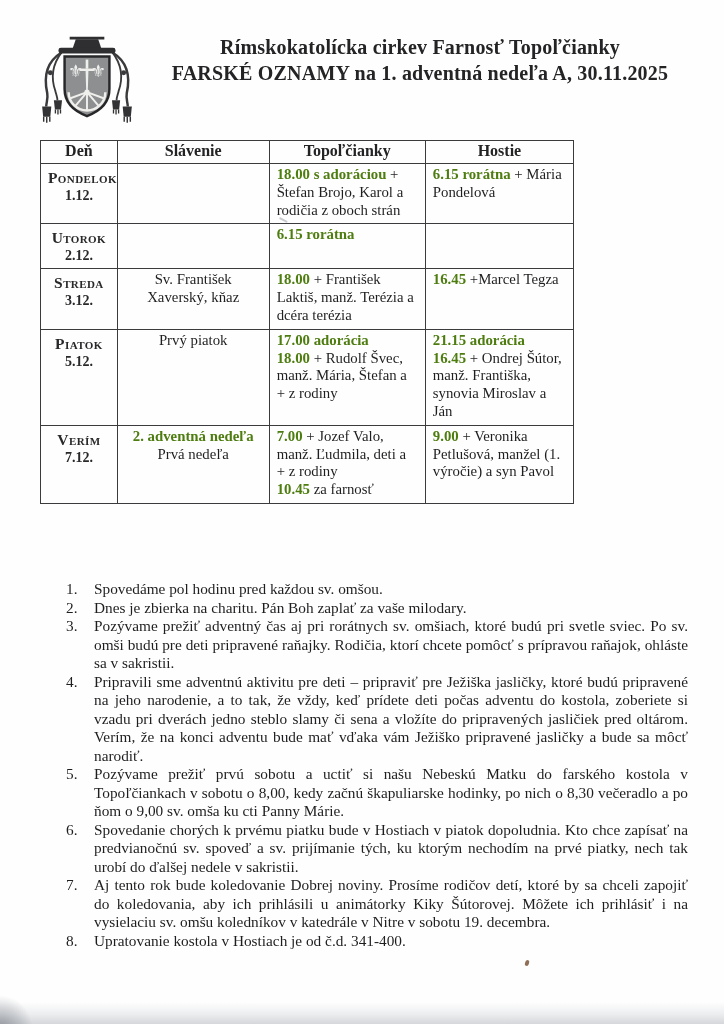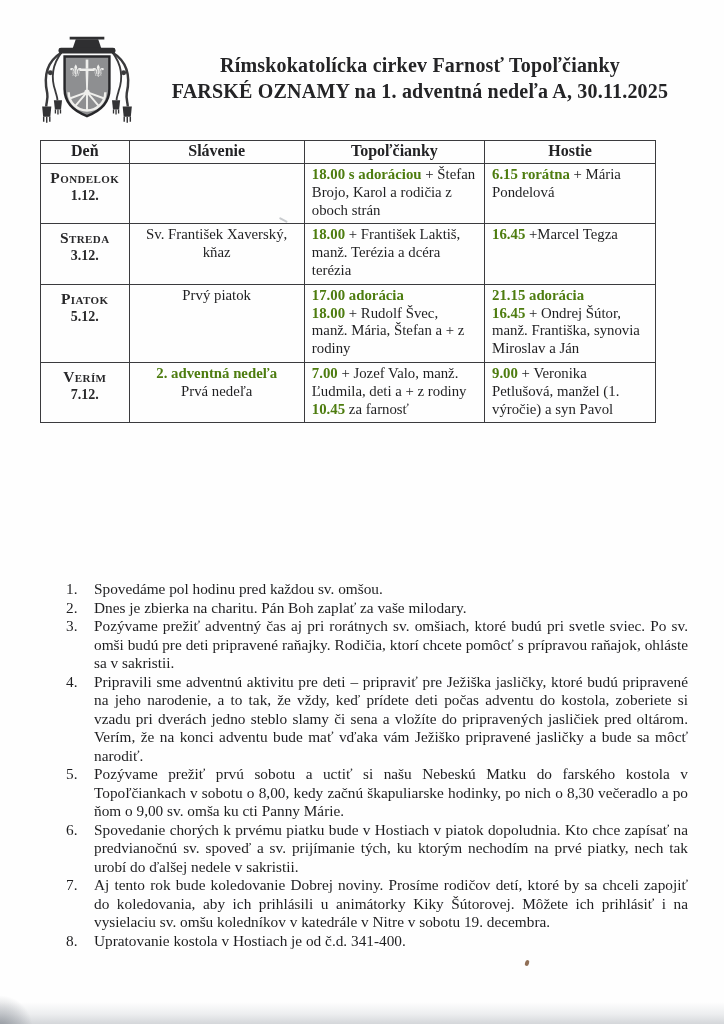--- a/index.html
+++ b/index.html
@@ -8,29 +8,29 @@
     background:#ffffff;
     font-family:"Liberation Serif","DejaVu Serif",serif;
     color:#1f1f21;
     position:relative;
     overflow:hidden;
   }
   .page{position:absolute;inset:0;background:#fefefe;}
 
   
   .logo{position:absolute;left:34px;top:36px;width:106px;height:94px;}
-  .titles{position:absolute;left:150px;top:52px;width:540px;text-align:center;}
+  .titles{position:absolute;left:150px;top:34px;width:540px;text-align:center;}
   .title-l1,.title-l2{
     font-weight:bold;font-size:20px;line-height:26px;color:#242426;
     letter-spacing:0.2px;
   }
 
   
   table.schedule{
-    position:absolute;left:40px;top:140px;width:616px;
+    position:absolute;left:40px;top:140px;width:534px;
     border-collapse:collapse;table-layout:fixed;
   }
   col.c-den{width:14.4%;} col.c-slav{width:28.5%;}
   col.c-top{width:29.3%;} col.c-host{width:27.8%;}
   .schedule th,.schedule td{
     border:1.6px solid #3b3b3e;vertical-align:top;
     padding:2px 7px 4px;
   }
   .schedule th{
     font-size:16px;font-weight:bold;padding:1px 2px 3px;color:#232325;
@@ -142,20 +142,31 @@
           <td class="slavenie-cell"></td>
           <td class="topolcianky-cell">
             <div class="cell-line"><b>18.00 s adoráciou</b><span> + Štefan Brojo, Karol a rodičia z oboch strán</span></div>
           </td>
           <td class="hostie-cell">
             <div class="cell-line"><b>6.15 rorátna</b><span> + Mária Pondelová</span></div>
           </td>
         </tr>
         <tr>
           <td class="day-cell">
+            <div class="day-name">Utorok</div>
+            <div class="day-date">2.12.</div>
+          </td>
+          <td class="slavenie-cell"></td>
+          <td class="topolcianky-cell">
+            <div class="cell-line"><b>6.15 rorátna</b></div>
+          </td>
+          <td class="hostie-cell"></td>
+        </tr>
+        <tr>
+          <td class="day-cell">
             <div class="day-name">Streda</div>
             <div class="day-date">3.12.</div>
           </td>
           <td class="slavenie-cell">
             <div class="cell-line"><span>Sv. František Xaverský, kňaz</span></div>
           </td>
           <td class="topolcianky-cell">
             <div class="cell-line"><b>18.00</b><span> + František Laktiš, manž. Terézia a dcéra terézia</span></div>
           </td>
           <td class="hostie-cell">

